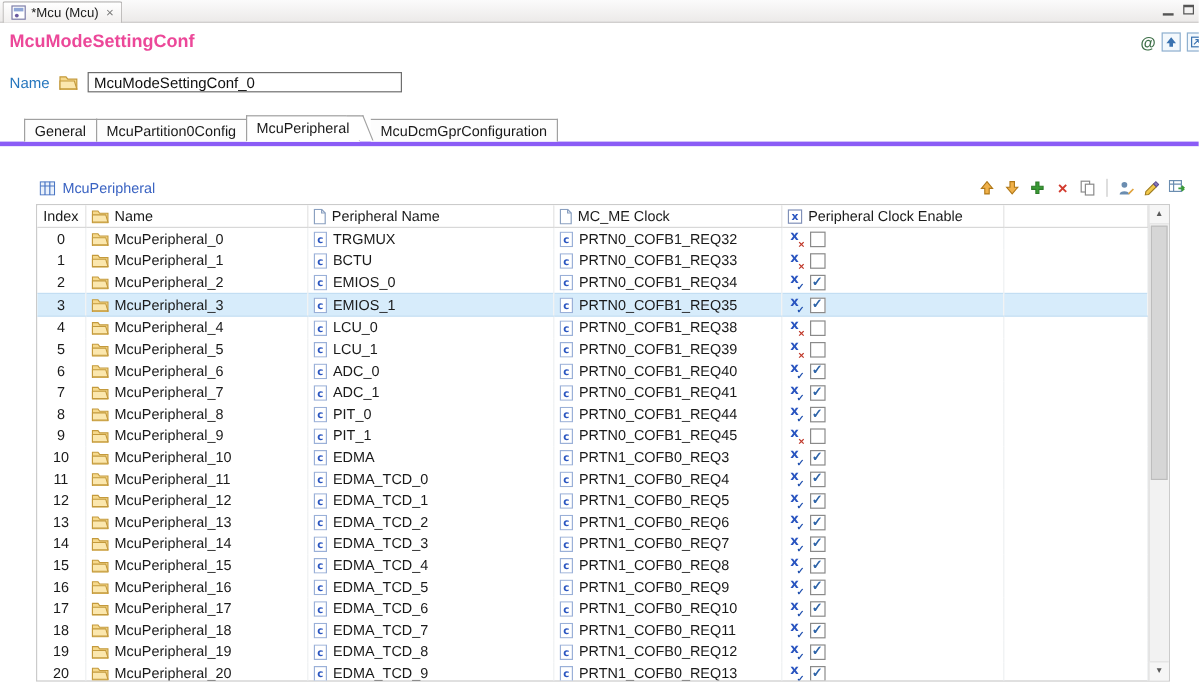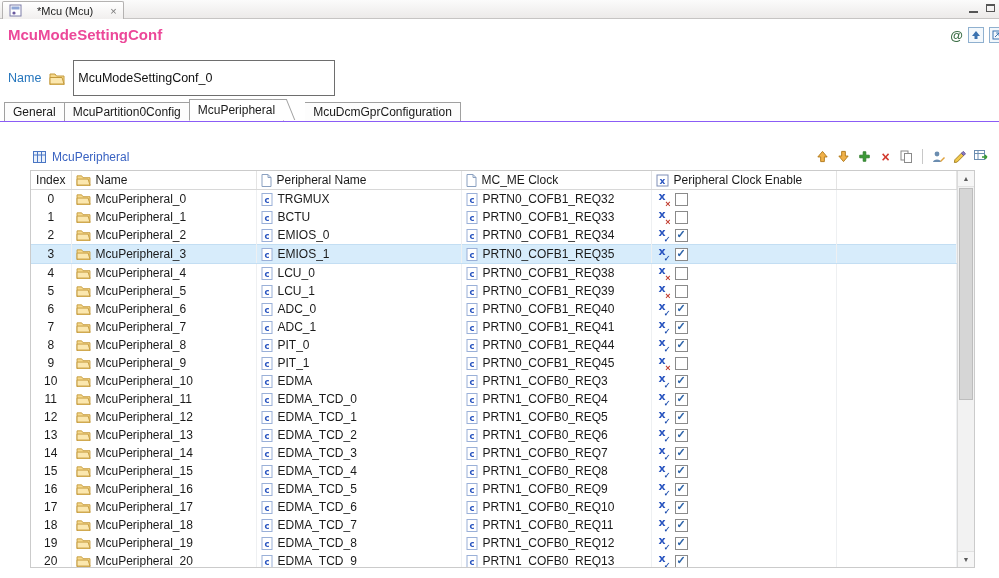--- a/index.html
+++ b/index.html
@@ -2,49 +2,49 @@
 <html><head>
 <meta charset="utf-8">
 <style>
   * { margin:0; padding:0; box-sizing:border-box; }
   html,body { width:999px; height:578px; overflow:hidden; }
   body { position:relative; background:#fff; font-family:"Liberation Sans",sans-serif; font-size:12px; color:#1a1a1a; }
 
   
   .etabbar { position:absolute; top:0; left:0; right:0; height:19px;
     background:linear-gradient(#fbfbfb,#eceae9); border-bottom:1px solid #c6c4c3; }
-  .etab { position:absolute; left:2px; top:1px; height:18px; display:flex; align-items:center; gap:15px;
+  .etab { position:absolute; left:2px; top:1px; height:18px; display:flex; align-items:center; gap:4px;
     padding:0 6px; background:linear-gradient(#ffffff,#f1efee); border:1px solid #b4b2b1; border-bottom:none;
     border-radius:2px 2px 0 0; font-size:11px; }
   .etab-close { color:#777; font-size:11px; line-height:10px; cursor:pointer; margin-left:2px; }
   .winctl { position:absolute; right:4px; top:3px; display:flex; gap:8px; align-items:center; }
   .ic-min { display:inline-block; width:9px; border-top:2px solid #555; margin-top:8px; }
   .ic-max { display:inline-block; width:9px; height:8px; border:1px solid #555; border-top:2px solid #555; }
 
   
   .pagehead { position:absolute; top:19px; left:0; right:0; height:36px; }
   .pagetitle { position:absolute; left:8px; top:7px; font-size:15px; font-weight:bold; color:#ec4899; }
   .head-icons { position:absolute; right:-6px; top:8px; display:flex; gap:5px; align-items:center; }
   .at-icon { font-size:13px; font-weight:bold; color:#3c6e46; }
   .boxic { width:16px; height:16px; border:1px solid #8fb0cf; background:#f3f8fc; display:flex; align-items:center; justify-content:center; }
 
   
   .namerow { position:absolute; top:60px; left:8px; display:flex; align-items:center; gap:8px; }
   .namelabel { color:#2676bd; font-size:12.5px; }
-  .nameinput { width:262px; height:36px; border:1px solid #6e6e6e; font:12.5px "Liberation Sans",sans-serif; padding:0 4px; color:#111; }
+  .nameinput { width:262px; height:17px; border:1px solid #6e6e6e; font:12.5px "Liberation Sans",sans-serif; padding:0 4px; color:#111; }
 
   
-  .tabstrip { position:absolute; top:100px; left:0; right:0; height:22px; border-bottom:1px solid #8b5cf6;
-    display:flex; align-items:flex-end; padding-left:4px; background:#fff; }
+  .tabstrip { position:absolute; top:100px; left:0; right:0; height:22px; border-bottom:4px solid #8b5cf6;
+    display:flex; align-items:flex-end; padding-left:20px; background:#fff; }
   .ftab { position:relative; height:19px; line-height:18px; padding:0 8px; background:#fdfdfd;
     border:1px solid #a0a0a0; border-bottom:none; margin-right:-1px; font-size:12px; white-space:nowrap; cursor:pointer; }
   .ftab.active { background:#fff; height:22px; line-height:21px; z-index:3; border-bottom:1px solid #fff; }
   .ftab.active::after { content:""; position:absolute; top:-1px; right:-8px; width:13px; height:100%;
     background:#fff; border-top:1px solid #a0a0a0; border-right:1px solid #a0a0a0; transform:skewX(22deg); }
-  .ftab.after-active { margin-left:22px; border-left:none; }
+  .ftab.after-active { margin-left:10px; border-left:none; }
 
   
   .content { position:absolute; top:122px; left:0; right:0; bottom:0; background:#fff; }
   .caption-row { position:absolute; top:28px; left:33px; display:flex; align-items:center; gap:6px; }
   .caption-text { color:#3a63c2; font-size:12px; }
   .toolbar { position:absolute; top:26px; right:10px; display:flex; align-items:center; gap:4px; }
   .tbtn { width:17px; height:17px; display:flex; align-items:center; justify-content:center; cursor:pointer; }
   .tsep { width:1px; height:15px; background:#c8c8c8; margin:0 3px; }
   .del-x { color:#d23b2f; font-weight:bold; font-size:14px; line-height:14px; }
 

